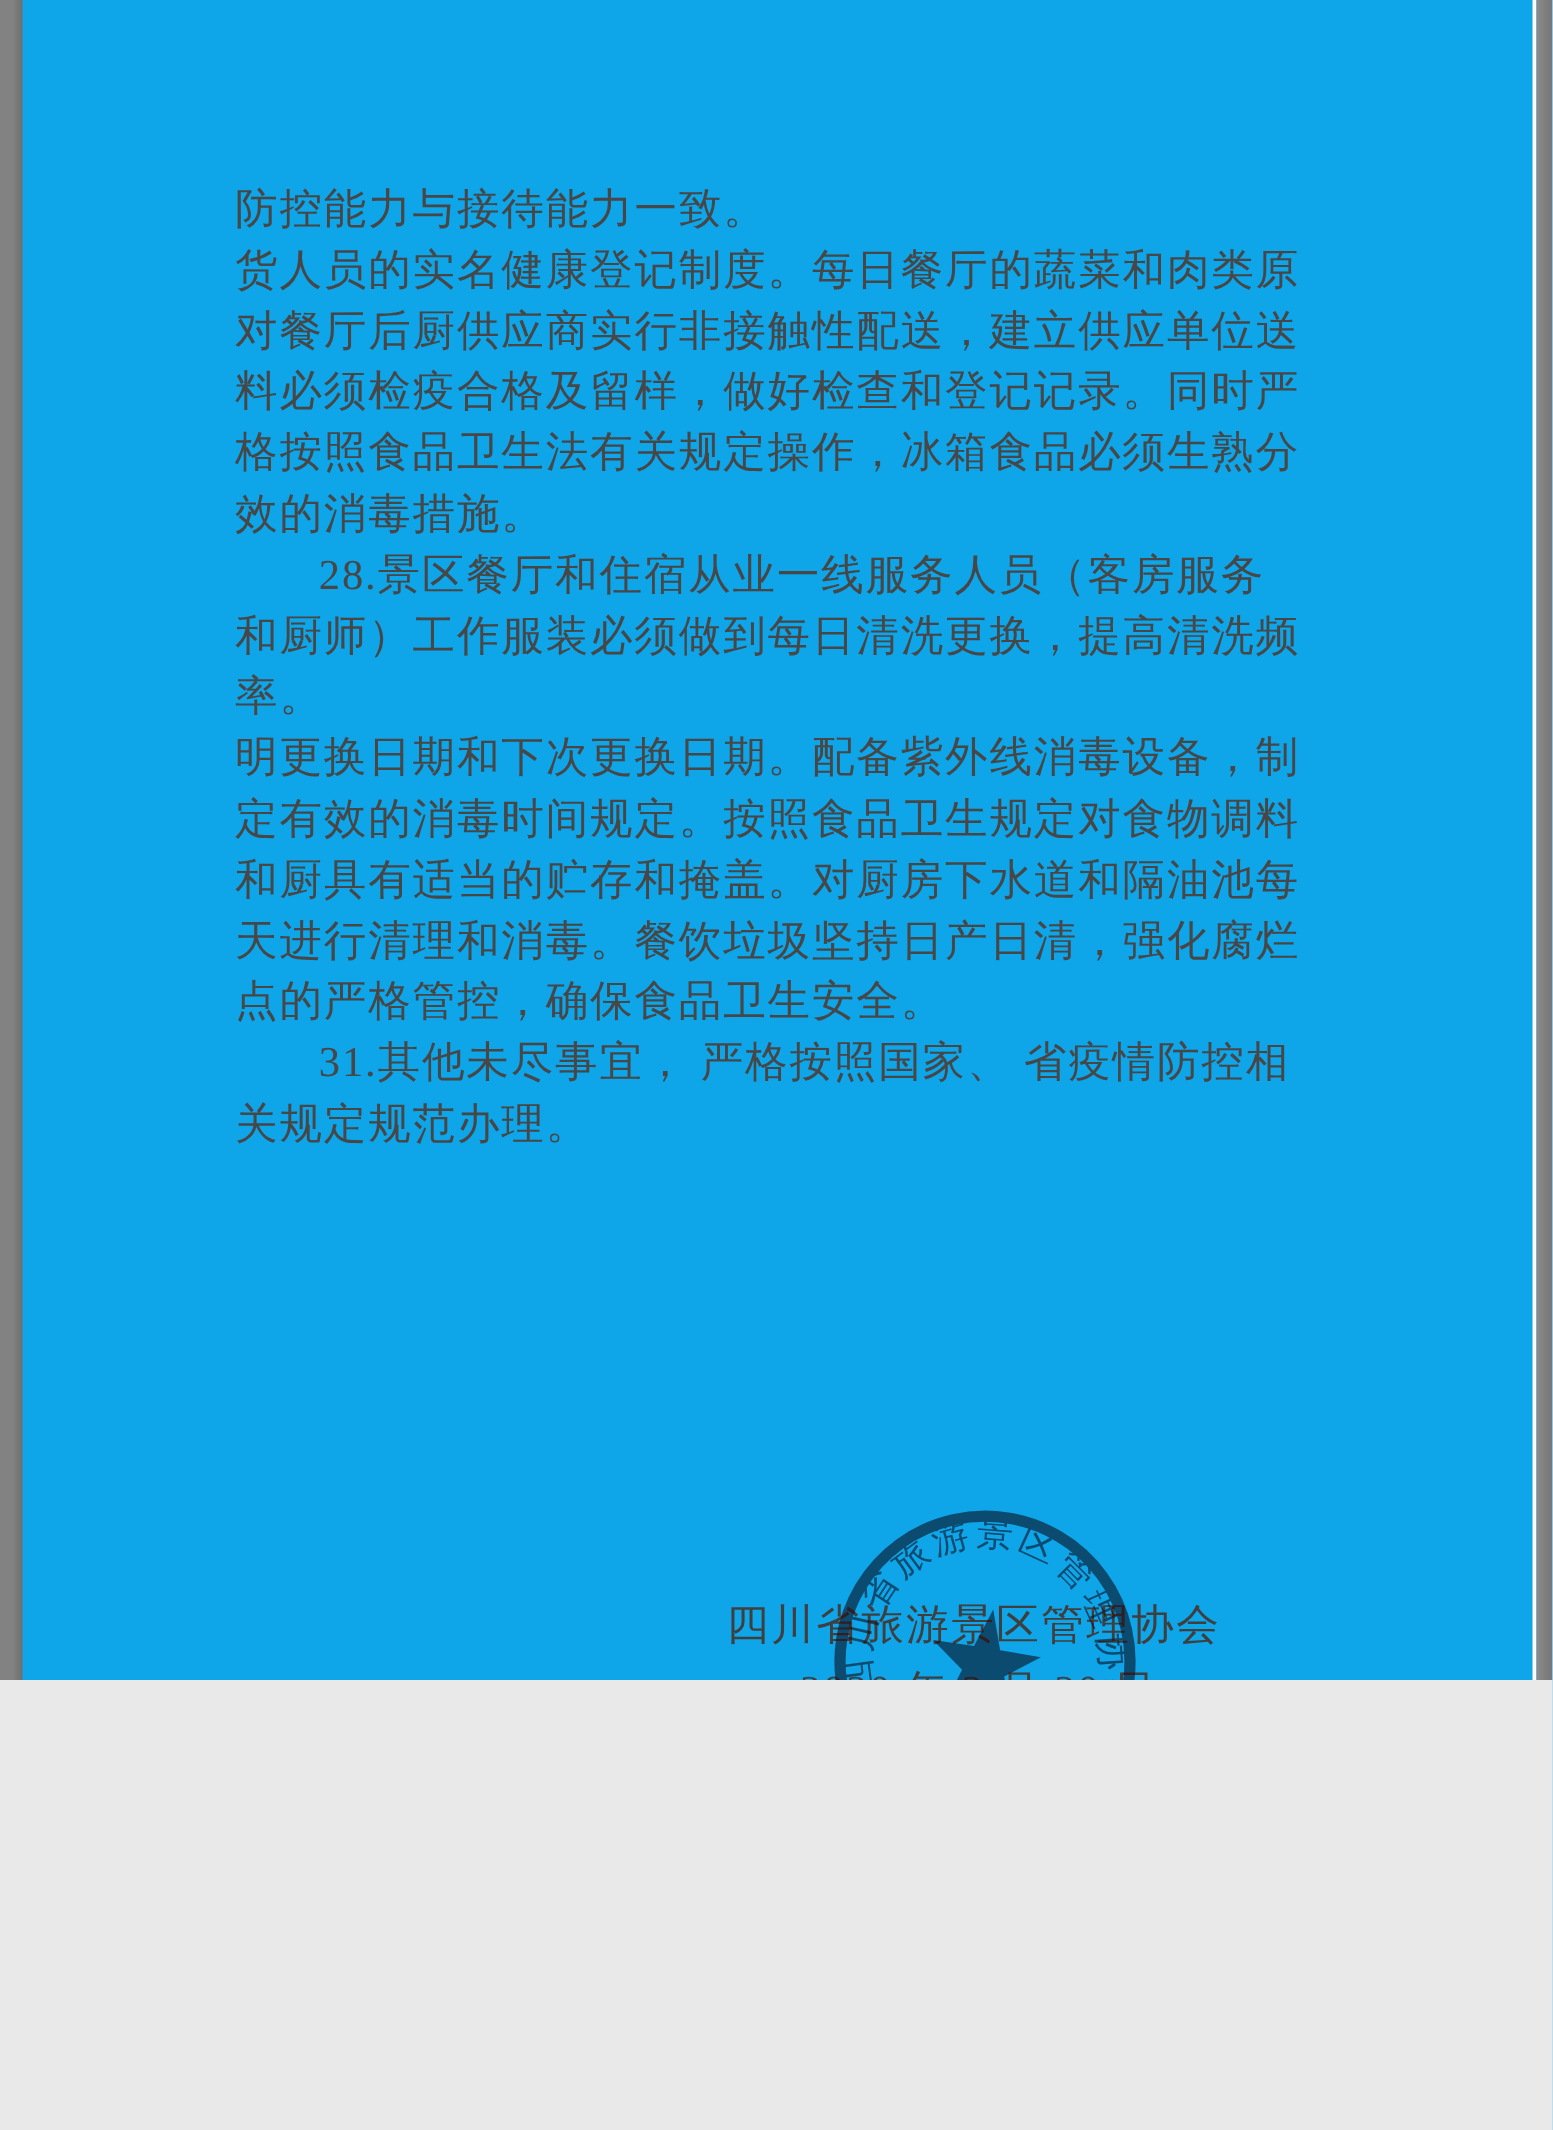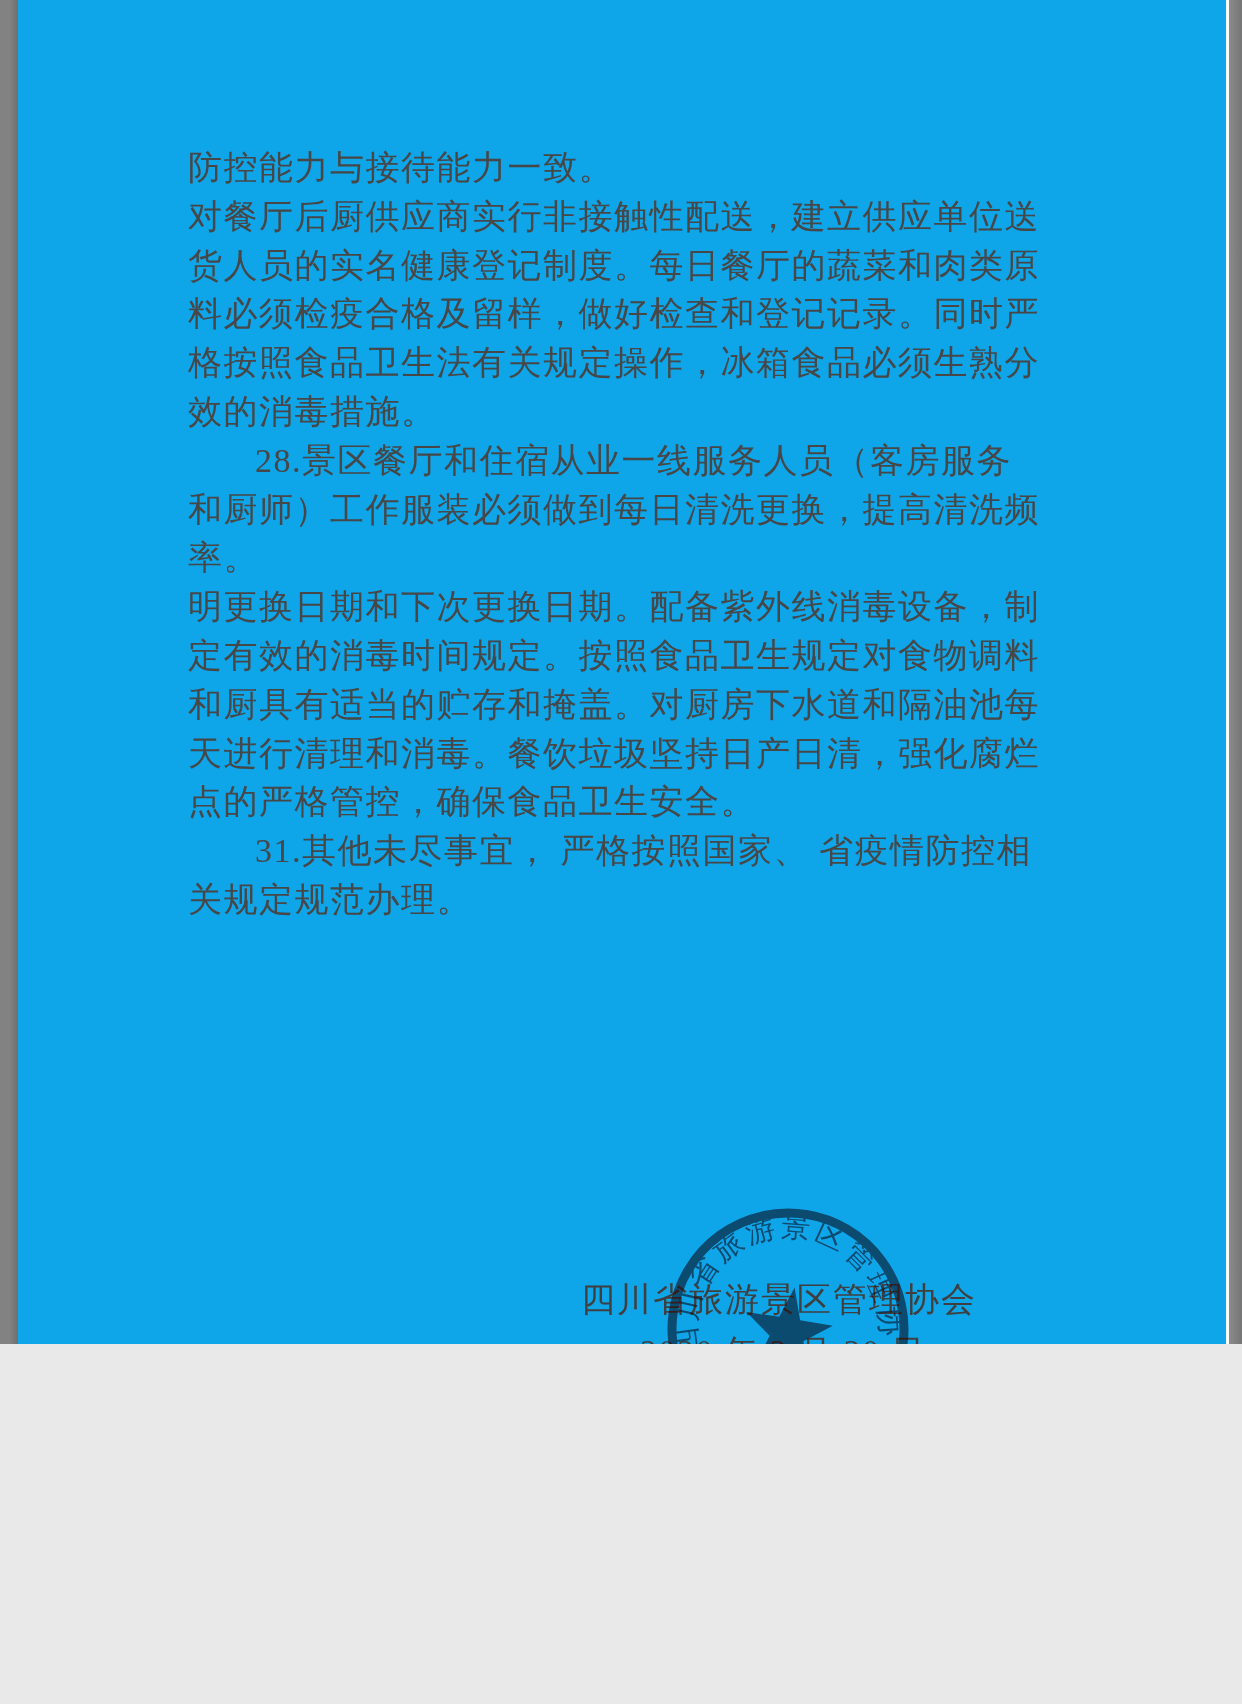--- a/index.html
+++ b/index.html
@@ -39,22 +39,22 @@
 </head>
 <body>
 
 <div class="screen">
 
   <div class="edge edge-left"></div>
   <div class="edge edge-right"></div>
 
   <div class="body-text">
     <div class="line">防控能力与接待能力一致。</div>
+    <div class="line">货人员的实名健康登记制度。每日餐厅的蔬菜和肉类原</div>
     <div class="line">对餐厅后厨供应商实行非接触性配送，建立供应单位送</div>
-    <div class="line">货人员的实名健康登记制度。每日餐厅的蔬菜和肉类原</div>
     <div class="line">料必须检疫合格及留样，做好检查和登记记录。同时严</div>
     <div class="line">格按照食品卫生法有关规定操作，冰箱食品必须生熟分</div>
     <div class="line">效的消毒措施。</div>
     <div class="line para-start">28.景区餐厅和住宿从业一线服务人员（客房服务</div>
     <div class="line">和厨师）工作服装必须做到每日清洗更换，提高清洗频</div>
     <div class="line">率。</div>
     <div class="line">明更换日期和下次更换日期。配备紫外线消毒设备，制</div>
     <div class="line">定有效的消毒时间规定。按照食品卫生规定对食物调料</div>
     <div class="line">和厨具有适当的贮存和掩盖。对厨房下水道和隔油池每</div>
     <div class="line">天进行清理和消毒。餐饮垃圾坚持日产日清，强化腐烂</div>

